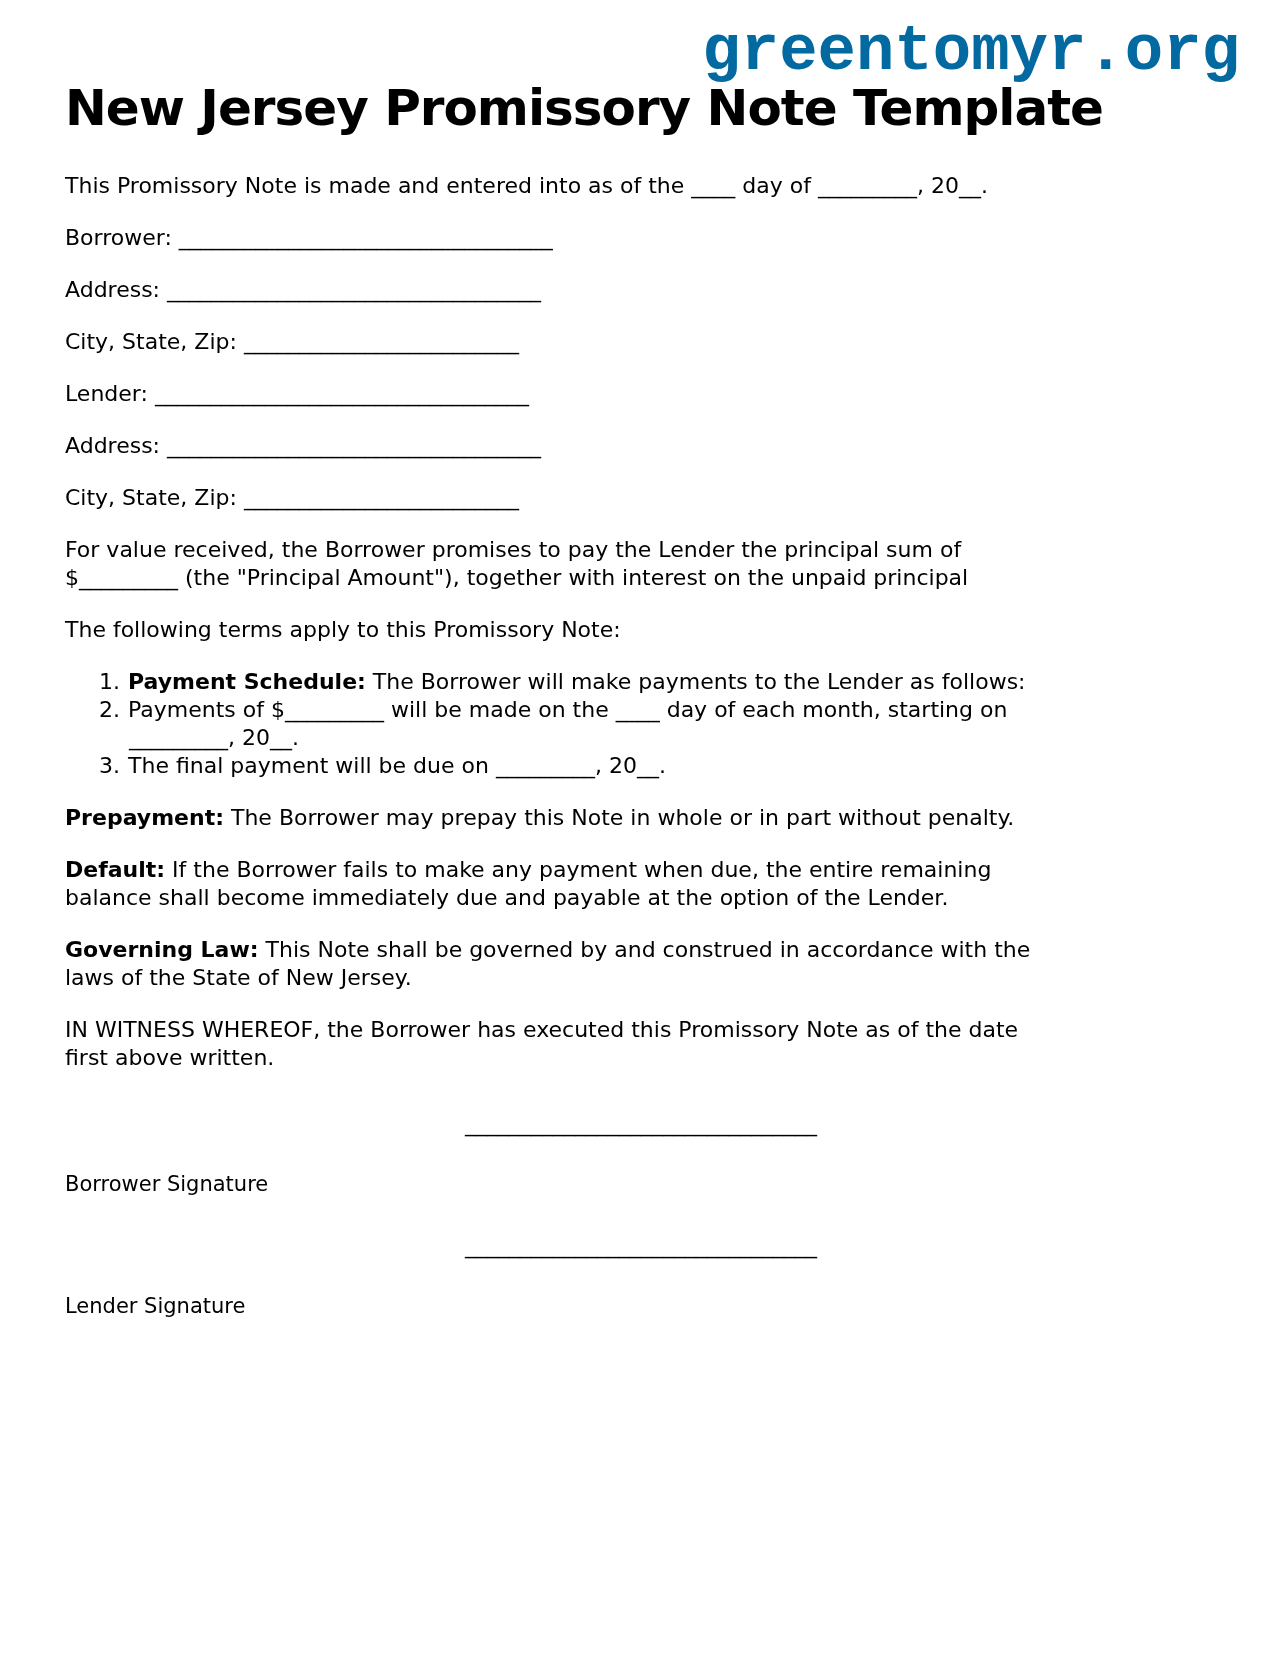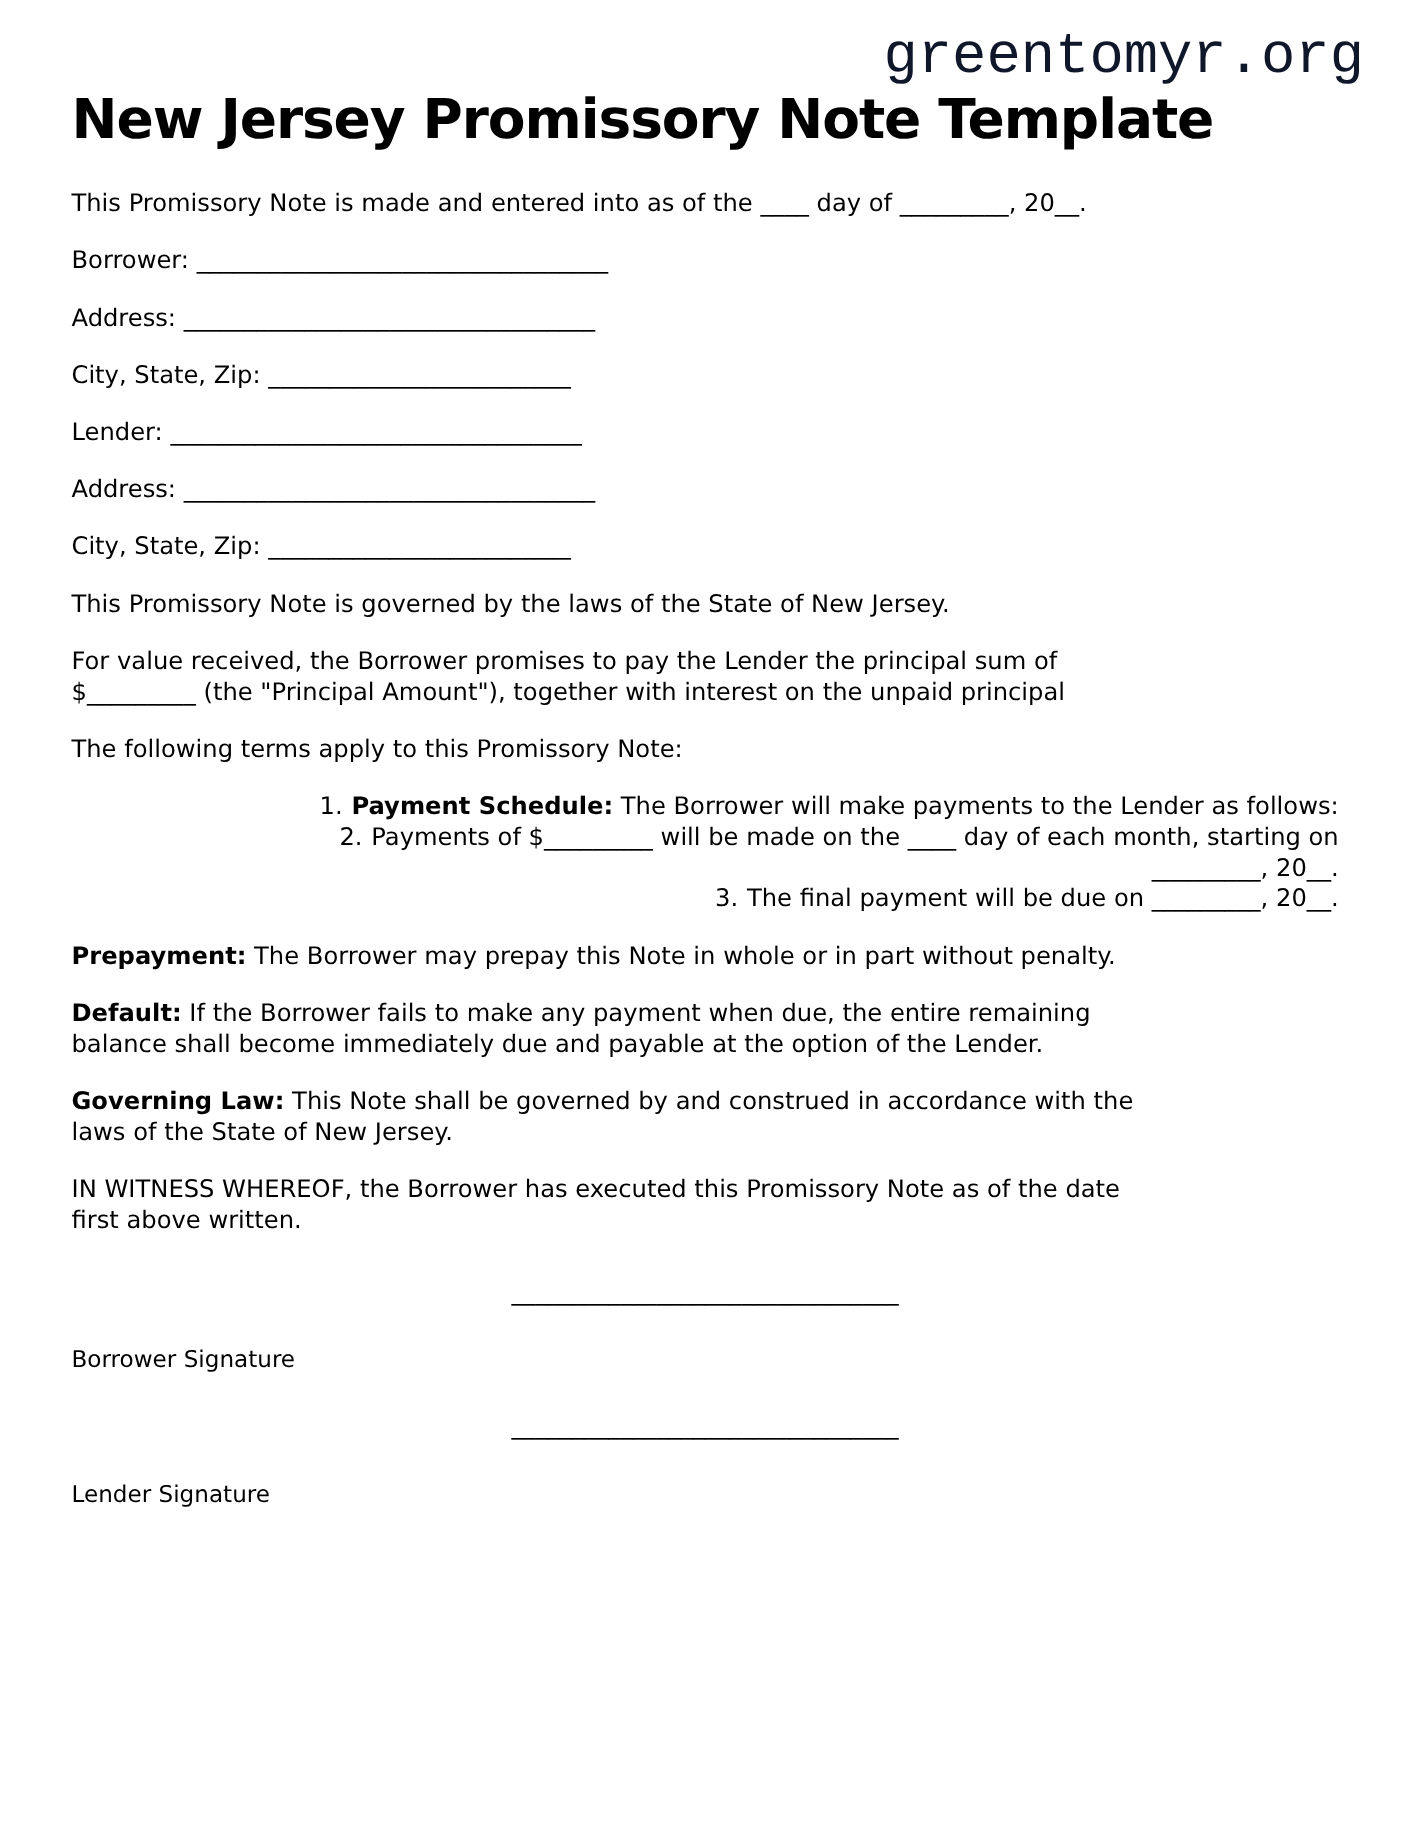--- a/index.html
+++ b/index.html
@@ -11,25 +11,26 @@
     box-sizing: border-box;
     padding: 26px 65px 0 65px;
     font-family: "DejaVu Sans", sans-serif;
     color: #000000;
     overflow: hidden;
   }
   .watermark {
     text-align: right;
     margin-right: -23px;
     font-family: "Liberation Mono", "DejaVu Sans Mono", monospace;
-    font-size: 52px;
+    font-size: 64px;
     line-height: 52px;
-    color: #0f172a;
+    color: #0369a1;
     letter-spacing: 0px;
     white-space: nowrap;
+    font-weight: bold;
   }
   h1.doc-title {
     margin: 4px 0 0 0;
     font-size: 50px;
     line-height: 52px;
     font-weight: bold;
     letter-spacing: -1px;
     white-space: nowrap;
   }
   p, .field-row {
@@ -41,21 +42,21 @@
   .field-row .lbl { font-weight: normal; }
   .blank { letter-spacing: 0px; white-space: nowrap; }
   strong.lead { font-weight: bold; }
   ol.terms {
     margin: 24px 0 0 0;
     padding: 0 0 0 34px;
     list-style: none;
     font-size: 22px;
     line-height: 28px;
   }
-  ol.terms li { margin: 0; text-align: right; }
+  ol.terms li { margin: 0; }
   ol.terms .num { display: inline-block; margin-right: 8px; }
   ol.terms .cont { padding-left: 30px; }
   .sig-block { margin-top: 38px; }
   .sig-block.second { margin-top: 34px; }
   .sig-line { font-size: 22px; line-height: 28px; white-space: nowrap; text-align: center; }
   .sig-label { font-size: 21px; line-height: 28px; margin-top: 32px; }
 </style>
 </head>
 <body>
 
@@ -72,21 +73,20 @@
   <div class="field-row"><span class="lbl">Address:</span> <span class="blank">__________________________________</span></div>
 
   <div class="field-row"><span class="lbl">City, State, Zip:</span> <span class="blank">_________________________</span></div>
 
   <div class="field-row"><span class="lbl">Lender:</span> <span class="blank">__________________________________</span></div>
 
   <div class="field-row"><span class="lbl">Address:</span> <span class="blank">__________________________________</span></div>
 
   <div class="field-row"><span class="lbl">City, State, Zip:</span> <span class="blank">_________________________</span></div>
 
-  <p>This Promissory Note is governed by the laws of the State of New Jersey.</p>
 
   <p><span>For value received, the Borrower promises to pay the Lender the principal sum of</span><br><span>$_________ (the "Principal Amount"), together with interest on the unpaid principal</span><br></p>
 
   <p>The following terms apply to this Promissory Note:</p>
 
   <ol class="terms">
     <li><span class="num">1.</span><strong class="lead">Payment Schedule:</strong><span> The Borrower will make payments to the Lender as follows:</span></li>
     <li><span class="num">2.</span><span>Payments of $_________ will be made on the ____ day of each month, starting on</span><div class="cont">_________, 20__.</div></li>
     <li><span class="num">3.</span><span>The final payment will be due on _________, 20__.</span></li>
   </ol>

